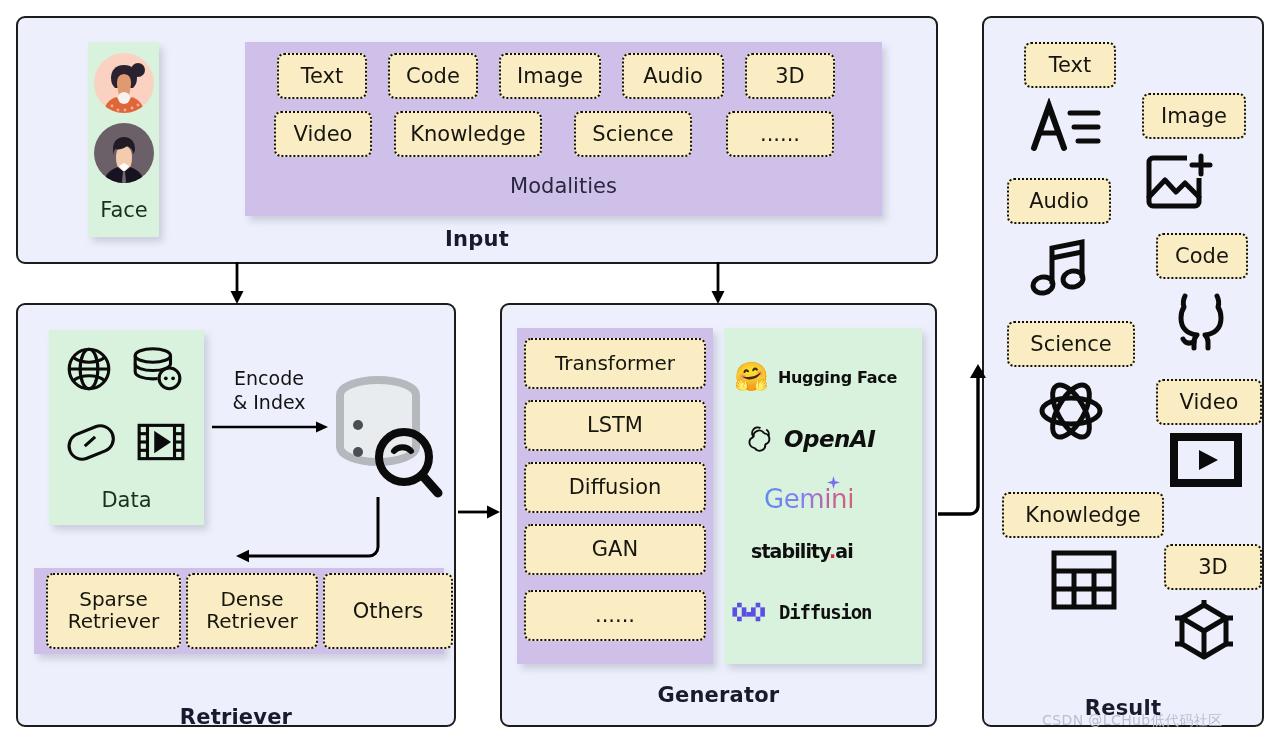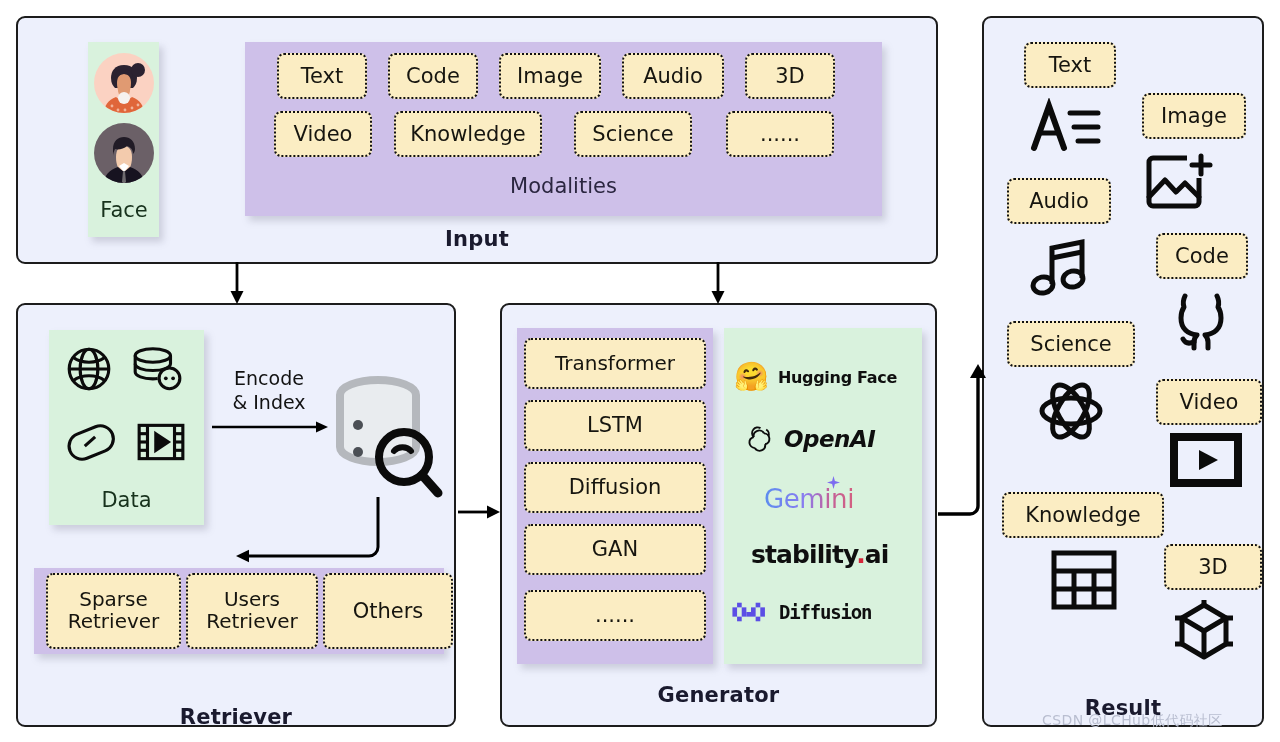--- a/index.html
+++ b/index.html
@@ -84,21 +84,21 @@
     text-align: center;
   }
   .logo-row {
     position: absolute;
     display: flex;
     align-items: center;
     gap: 9px;
   }
   .logo-name { font-size: 16px; font-weight: bold; color: #0f0f0f; letter-spacing: -.3px; }
   .logo-name.oai { font-weight: bold; font-size: 23px; letter-spacing: -.5px; font-style: italic; }
-  .logo-name.stab { font-size: 25px; font-weight: bold; letter-spacing: -.9px; }
+  .logo-name.stab { font-size: 19px; font-weight: bold; letter-spacing: -.9px; }
   .logo-name.stab .dot { color: #d6263a; }
   .logo-name.ms {
     font-family: "DejaVu Sans Mono", "Liberation Mono", monospace;
     font-size: 19px; font-weight: bold; letter-spacing: -1.2px;
   }
   .gemini {
     font-size: 26px; font-weight: 500; letter-spacing: -.4px;
     background: linear-gradient(93deg,#5b8def 0%,#8a7cf0 45%,#c2609a 72%,#d4607f 100%);
     -webkit-background-clip: text; background-clip: text; color: transparent;
   }
@@ -278,21 +278,21 @@
       <path d="M162 0v50a9 9 0 0 1-9 9H28" stroke="#000" stroke-width="3" fill="none"></path>
       <path d="M20 59l13-6.2v12.4z" fill="#000"></path>
     </svg>
 
     <div class="group-purple" style="left:16px; top:263px; width:410px; height:86px;"></div>
 
     <div class="chip two-line" style="left:28px; top:268px; width:135px; height:76px;">
       <span style="display:block; max-width:120px; white-space:normal;">Sparse Retriever</span>
     </div>
     <div class="chip two-line" style="left:168px; top:268px; width:132px; height:76px;">
-      <span style="display:block; max-width:118px; white-space:normal;">Users Retriever</span>
+      <span style="display:block; max-width:118px; white-space:normal;">Dense Retriever</span>
     </div>
     <div class="chip" style="left:305px; top:268px; width:130px; height:76px;">
       <span>Others</span>
     </div>
 
     <div class="panel-title" style="top:400px;">Retriever</div>
   </div>
 
   <div class="panel" style="left:500px; top:303px; width:437px; height:424px;">
 

